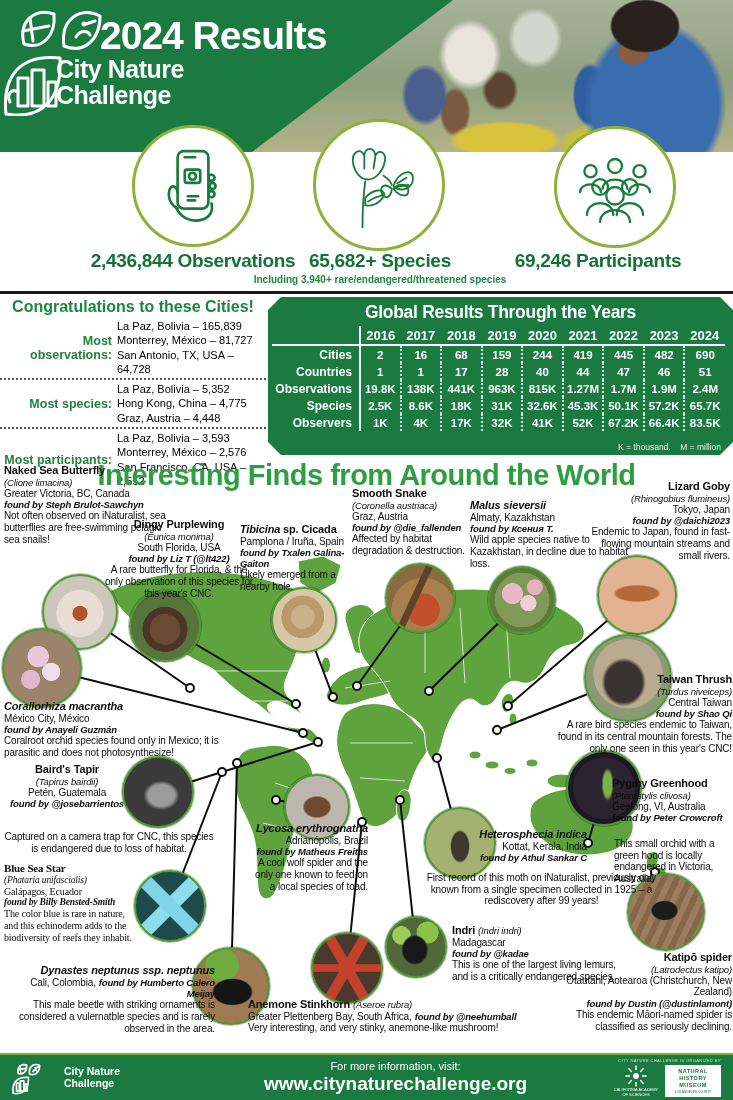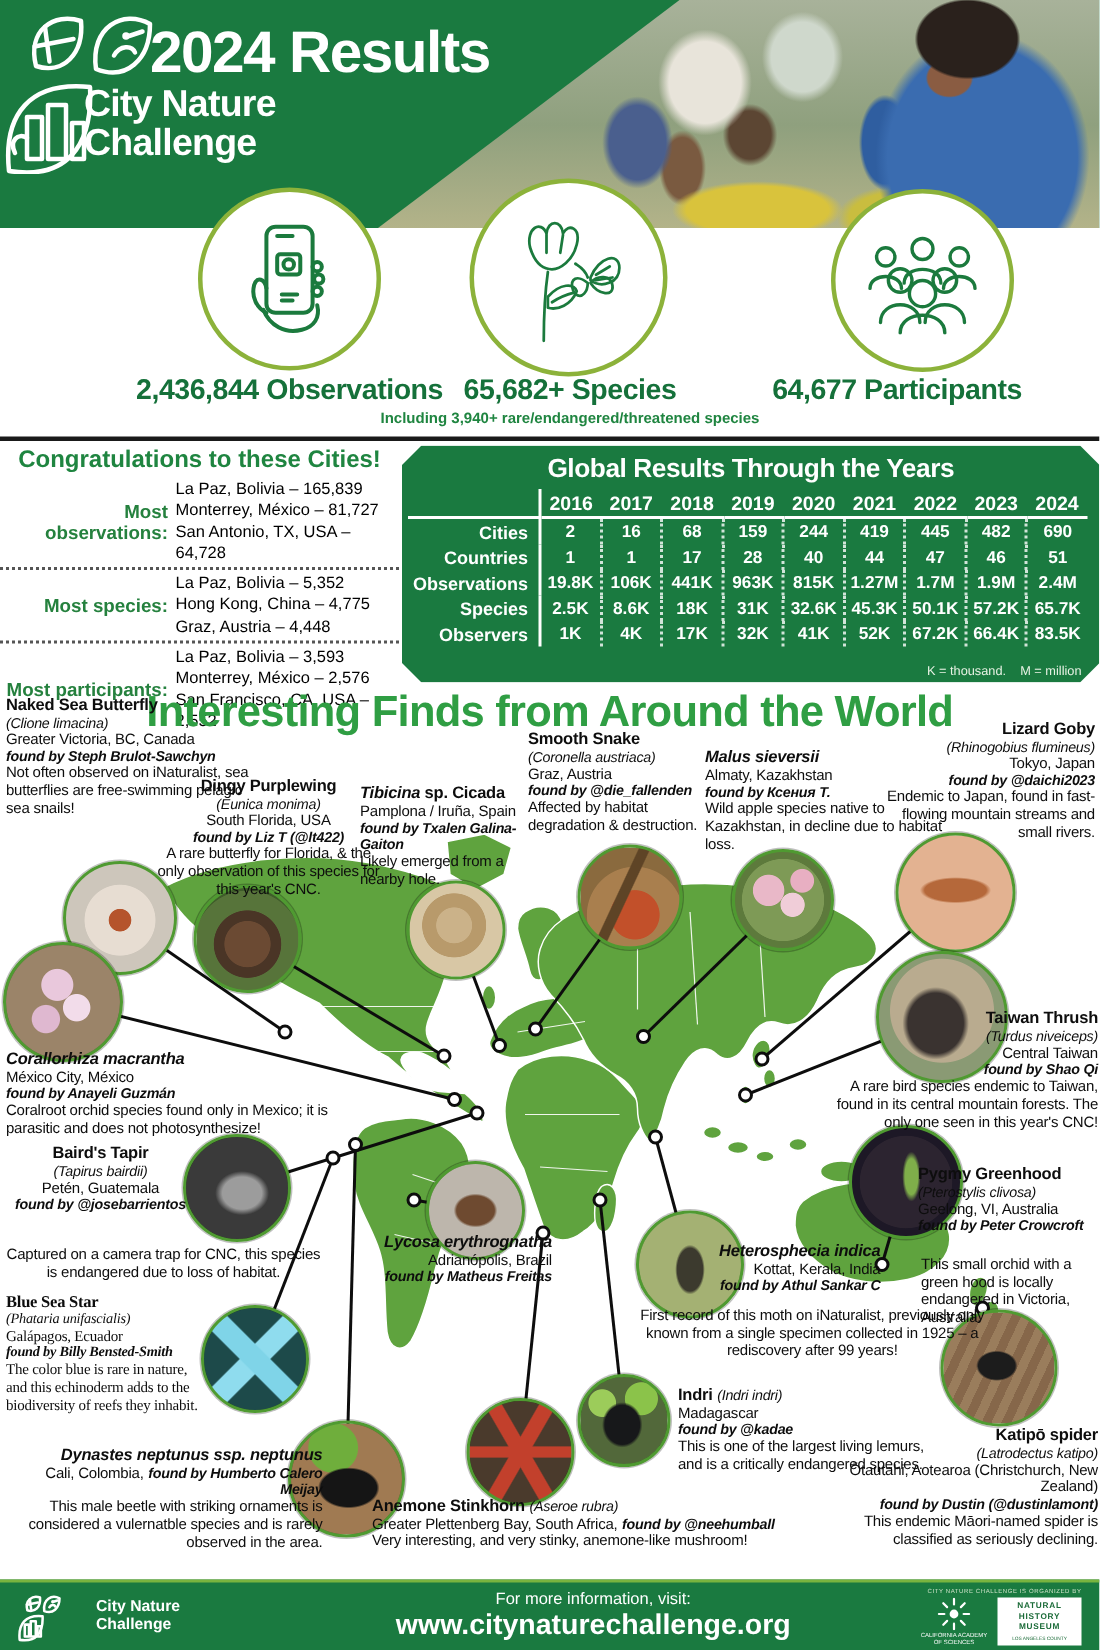--- a/index.html
+++ b/index.html
@@ -239,21 +239,21 @@
       <circle cx="65" cy="40" r="9"></circle>
         <path d="M50,72 C50,54 80,54 80,72"></path>
       <circle cx="48" cy="50" r="10"></circle>
         <path d="M31,80 C31,62 65,62 65,80"></path>
     </g>
   </svg>
 </div>
 
 <div class="stat-line" id="st0"><span>2,436,844</span> <span>Observations</span></div>
 <div class="stat-line" id="st1"><span>65,682+</span> <span>Species</span></div>
-<div class="stat-line" id="st2"><span>64,677</span> <span>Participants</span></div>
+<div class="stat-line" id="st2"><span>69,246</span> <span>Participants</span></div>
 <div id="ssub">Including 3,940+ rare/endangered/threatened species</div>
 
 <div class="black-rule"></div>
 
 <div class="congrats">
   <div class="cg-title">Congratulations to these Cities!</div>
   <div class="cg-row">
     <div class="cg-label">Most observations:</div>
     <div class="cg-items">
       <div>La Paz, Bolivia – 165,839</div>
@@ -317,21 +317,21 @@
         <td>28</td>
         <td>40</td>
         <td>44</td>
         <td>47</td>
         <td>46</td>
         <td>51</td>
       </tr>
       <tr>
         <td class="rl">Observations</td>
         <td>19.8K</td>
-        <td>106K</td>
+        <td>138K</td>
         <td>441K</td>
         <td>963K</td>
         <td>815K</td>
         <td>1.27M</td>
         <td>1.7M</td>
         <td>1.9M</td>
         <td>2.4M</td>
       </tr>
       <tr>
         <td class="rl">Species</td>
@@ -537,20 +537,21 @@
 </div>
 <div class="find" id="f11">
   <div class="f-name"><span class="it">Dynastes neptunus ssp. neptunus</span></div>
   <div class="l2"><span class="f-loc">Cali, Colombia,</span><span class="f-found">found by Humberto Calero Meijay</span></div>
   <div class="f-desc">This male beetle with striking ornaments  is considered a vulernatble species and is rarely observed in the area.</div>
 </div>
 <div class="find" id="f12">
   <div class="f-name"><span class="it">Lycosa erythrognatha</span></div>
   <div class="f-loc">Adrianópolis, Brazil</div>
   <div class="f-found">found by Matheus Freitas</div>
+  <div class="f-desc">A cool wolf spider and the only one known to feed on a local species of toad.</div>
 </div>
 <div class="find" id="f13">
   <div class="l1"><span class="f-name">Anemone  Stinkhorn</span><span class="f-sci">(Aseroe rubra)</span></div>
   <div class="l2"><span class="f-loc">Greater Plettenberg Bay, South Africa,</span><span class="f-found">found by @neehumball</span></div>
   <div class="f-desc">Very interesting, and very stinky, anemone-like mushroom!</div>
 </div>
 <div class="find" id="f14">
   <div class="l1"><span class="f-name">Indri</span><span class="f-sci">(Indri indri)</span></div>
   <div class="f-loc">Madagascar</div>
   <div class="f-found">found by @kadae</div>

